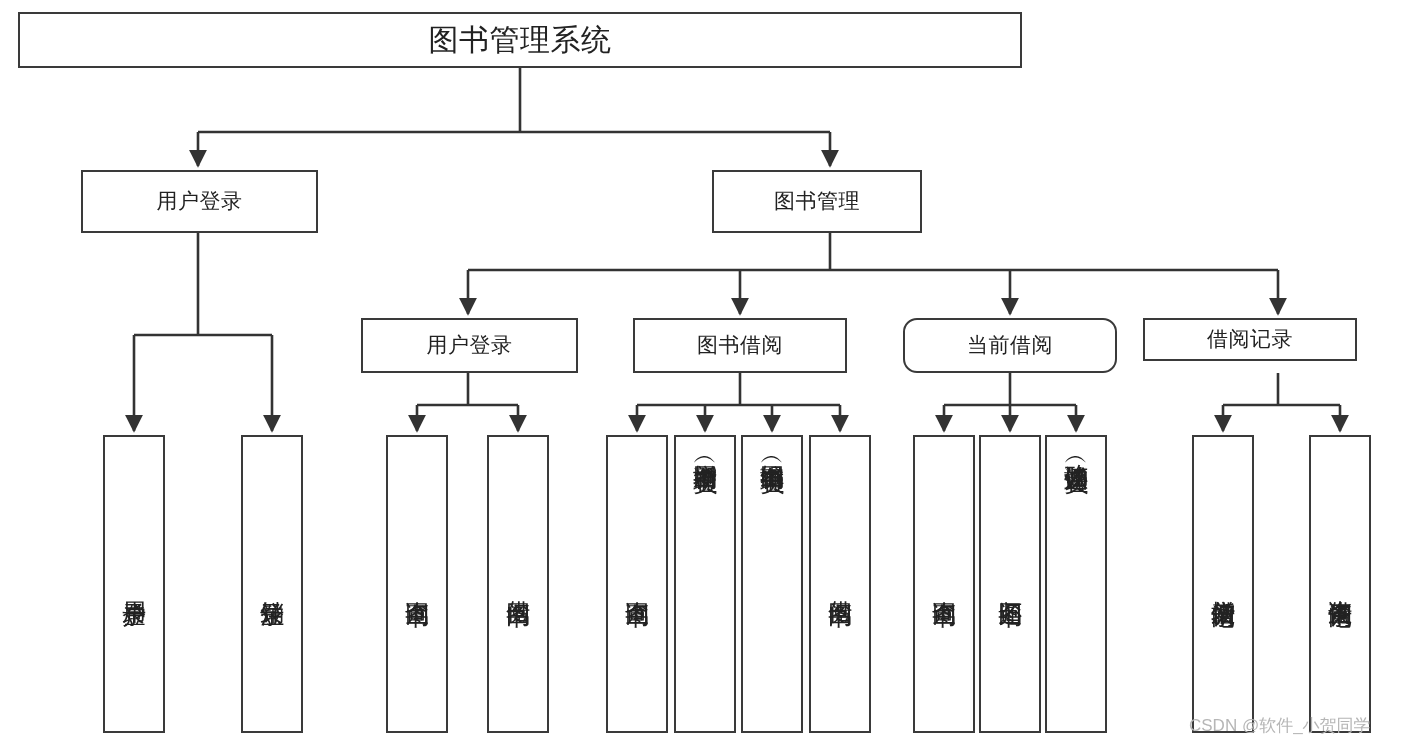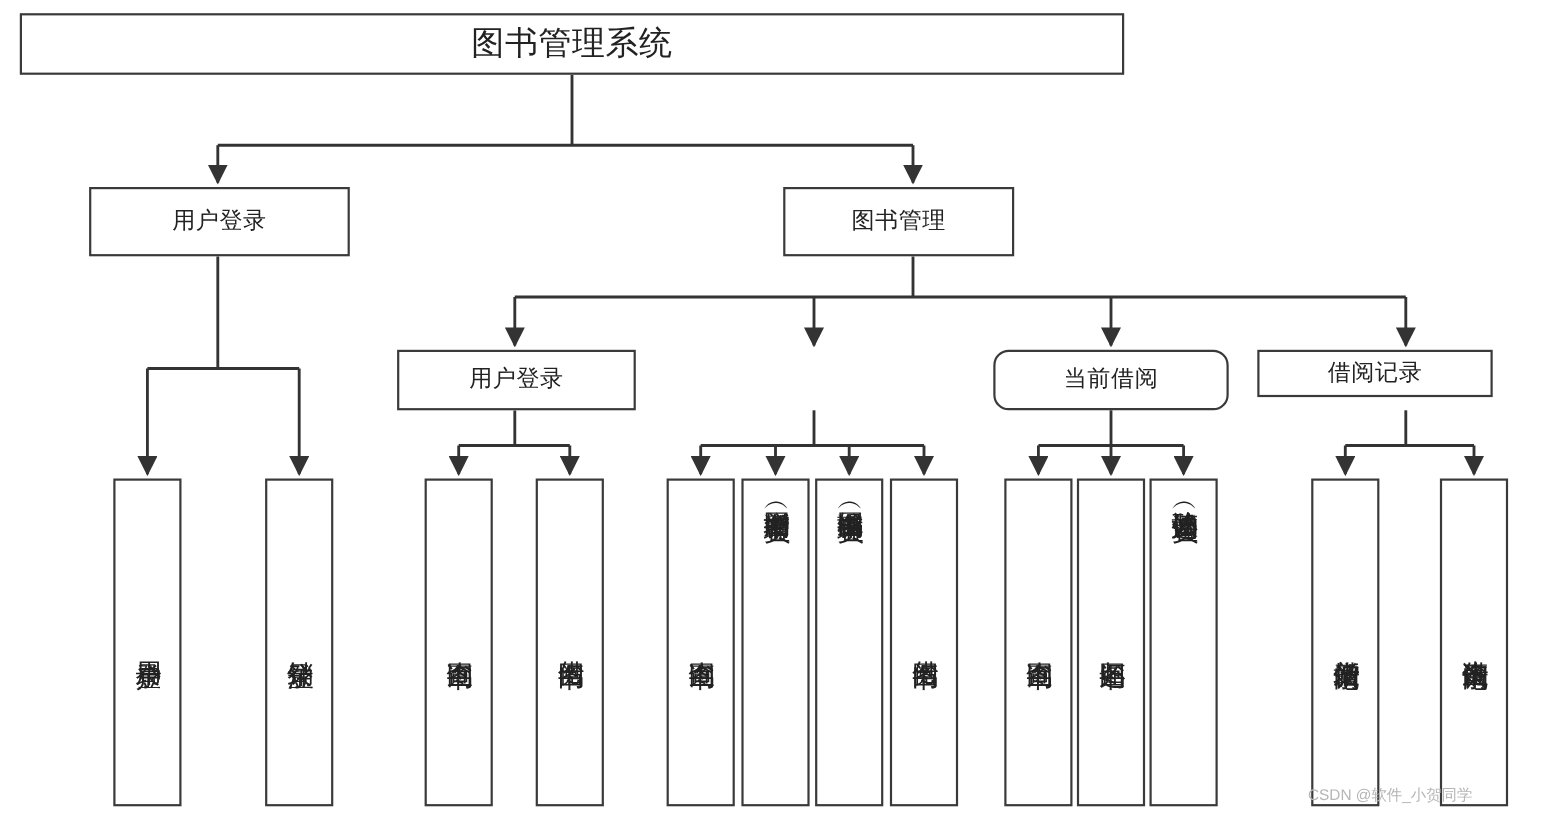--- a/index.html
+++ b/index.html
@@ -60,21 +60,21 @@
     white-space: nowrap;
   }
   .node.vert.mid {
     align-items: center;
     padding-top: 0;
   }
   #watermark {
     position: absolute;
     left: 1189px;
     top: 714px;
-    font-size: 14px;
+    font-size: 17px;
     color: #b6b6b6;
     white-space: nowrap;
     font-family: "Liberation Sans", "DejaVu Sans", sans-serif;
   }
 </style>
 </head>
 <body>
 
 <div id="canvas">
 
@@ -135,20 +135,23 @@
   <div class="node horiz" style="left:81px; top:170px; width:237px; height:63px;">
     <span class="lbl">用户登录</span>
   </div>
   <div class="node horiz" style="left:712px; top:170px; width:210px; height:63px;">
     <span class="lbl">图书管理</span>
   </div>
 
   <div class="node horiz" style="left:361px; top:318px; width:217px; height:55px;">
     <span class="lbl">用户登录</span>
   </div>
+  <div class="node horiz" style="left:633px; top:318px; width:214px; height:55px;">
+    <span class="lbl">图书借阅</span>
+  </div>
   <div class="node horiz" style="left:903px; top:318px; width:214px; height:55px;border-radius:14px;">
     <span class="lbl">当前借阅</span>
   </div>
   <div class="node horiz" style="left:1143px; top:318px; width:214px; height:43px;">
     <span class="lbl">借阅记录</span>
   </div>
 
   <div class="node vert mid" style="left:103px; top:435px; width:62px; height:298px;">
     <span class="lbl">用户登录</span>
   </div>

